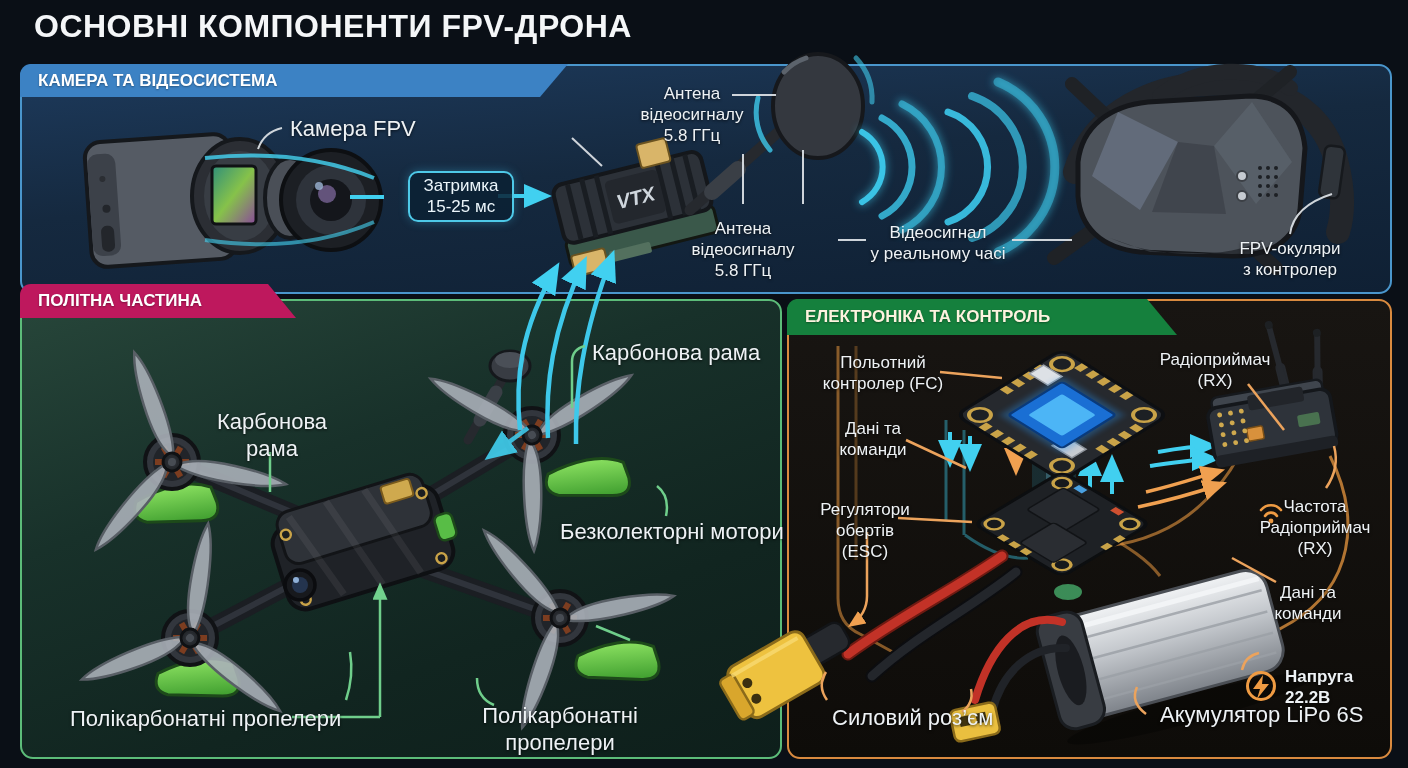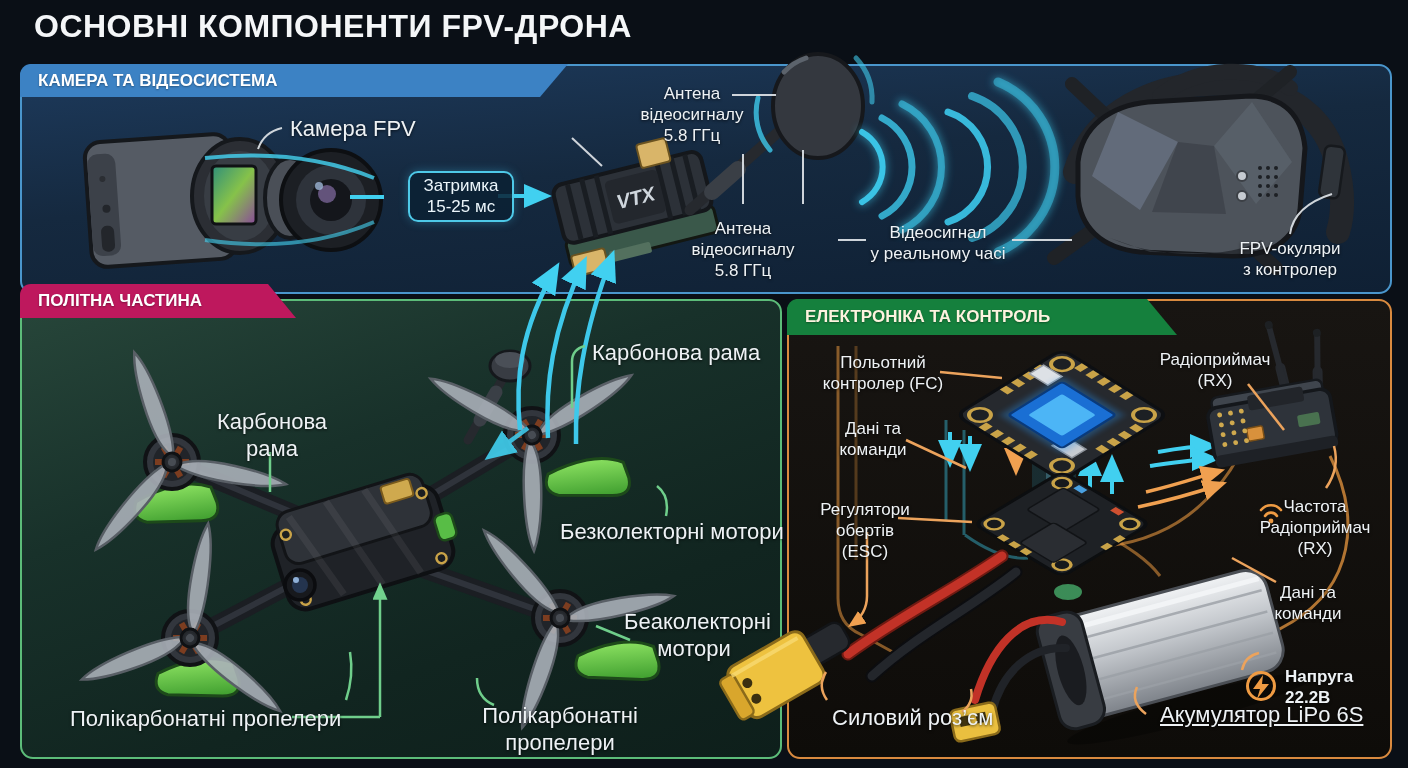--- a/index.html
+++ b/index.html
@@ -521,22 +521,20 @@
 5.8 ГГц</div>
   <div class="lbl c" style="left:858px;top:222px;width:160px;">Відеосигнал
 у реальному часі</div>
   <div class="lbl c" style="left:1228px;top:238px;width:124px;">FPV-окуляри
 з контролер</div>
 
   <div class="lbl c big" style="left:212px;top:408px;width:120px;">Карбонова
 рама</div>
   <div class="lbl big" style="left:592px;top:339px;">Карбонова рама</div>
   <div class="lbl big" style="left:560px;top:518px;">Безколекторні мотори</div>
-  <div class="lbl c big" style="left:624px;top:608px;width:140px;">Беаколекторні
-мотори</div>
   <div class="lbl big" style="left:70px;top:705px;">Полікарбонатні пропелери</div>
   <div class="lbl c big" style="left:480px;top:702px;width:160px;">Полікарбонатні
 пропелери</div>
 
   <div class="lbl c" style="left:808px;top:352px;width:150px;">Польотний
 контролер (FC)</div>
   <div class="lbl c" style="left:1145px;top:349px;width:140px;">Радіоприймач
 (RX)</div>
   <div class="lbl c" style="left:823px;top:418px;width:100px;">Дані та
 команди</div>
@@ -544,15 +542,15 @@
 обертів
 (ESC)</div>
   <div class="lbl c" style="left:1245px;top:496px;width:140px;">Частота
 Радіоприймач
 (RX)</div>
   <div class="lbl c" style="left:1248px;top:582px;width:120px;">Дані та
 команди</div>
   <div class="lbl" style="left:1285px;top:666px;font-weight:bold;">Напруга
 22.2В</div>
   <div class="lbl big" style="left:832px;top:704px;">Силовий роз’єм</div>
-  <div class="lbl big" style="left:1160px;top:701px;text-decoration:underline;">Акумулятор LiPo 6S</div>
+  <div class="lbl big" style="left:1160px;top:701px;">Акумулятор LiPo 6S</div>
 
 </div>
 
 </body></html>

